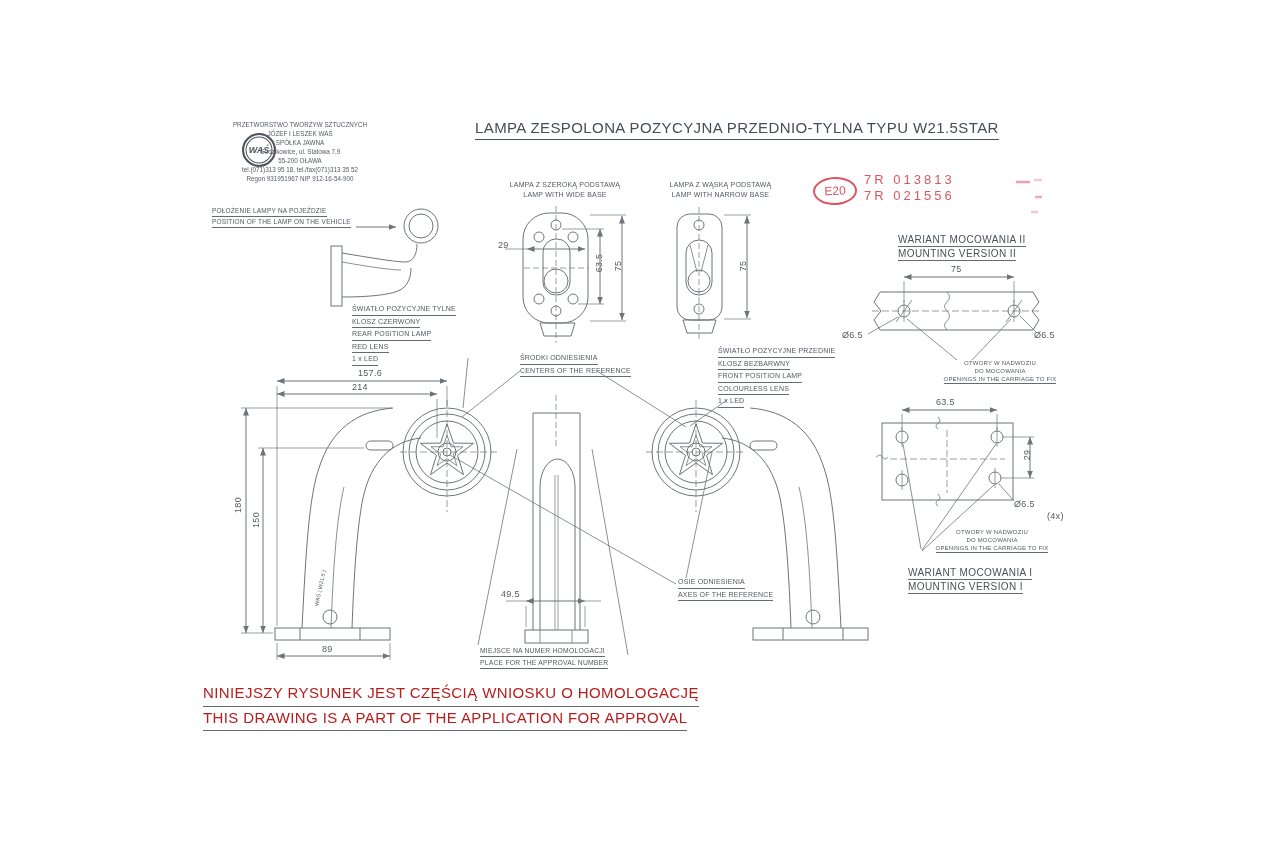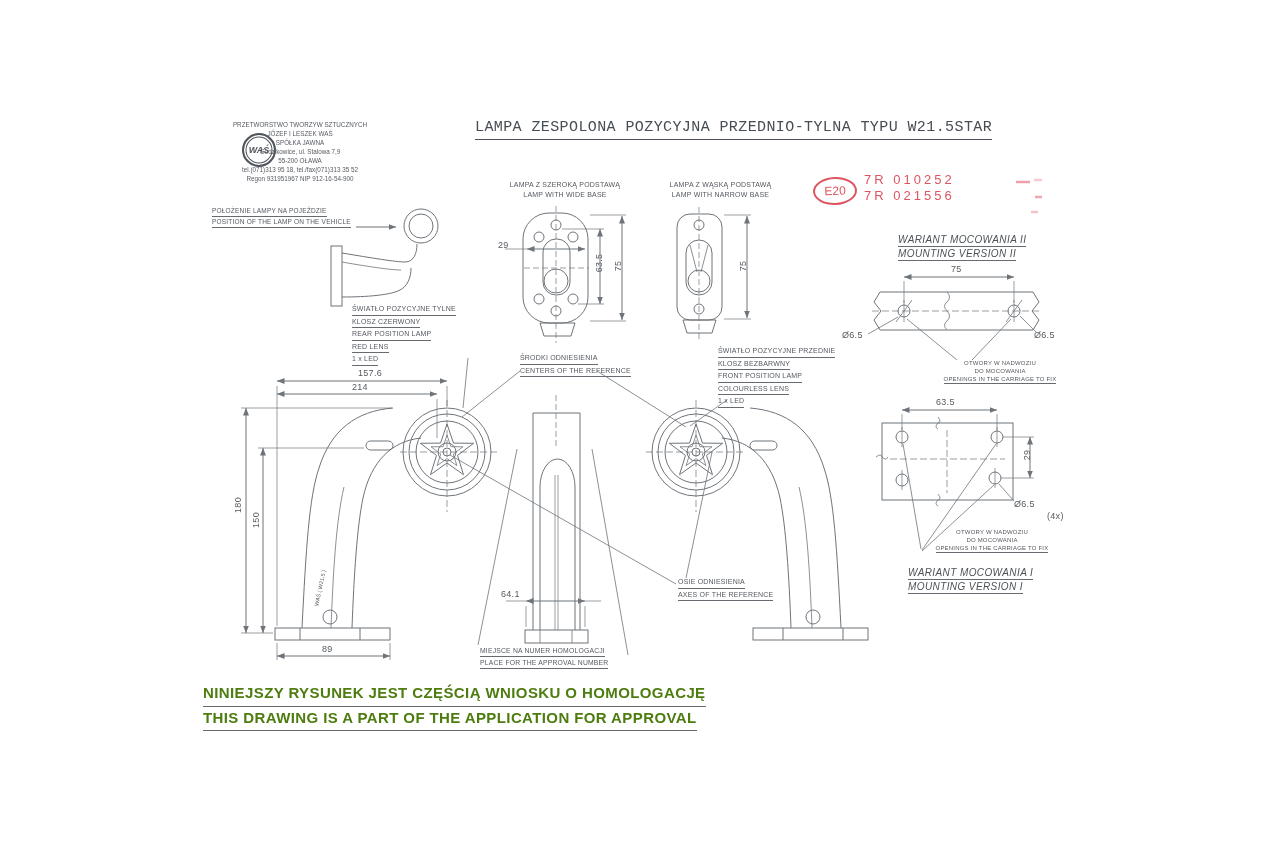--- a/index.html
+++ b/index.html
@@ -8,22 +8,22 @@
   .abs{position:absolute;white-space:nowrap;}
   .u{border-bottom:1px solid #666b71;display:inline-block;line-height:inherit;}
   .lbl{font-size:7px;line-height:11.5px;letter-spacing:.2px;color:#54595f;}
   .sm{font-size:6.3px;line-height:9px;color:#565b61;}
   .dim{font-size:9px;color:#565b60;letter-spacing:.3px;}
   .rot{transform:rotate(-90deg);transform-origin:center;}
   .center{text-align:center;}
   .title{font-size:15px;line-height:21px;color:#474d54;letter-spacing:.4px;}
   .title .u{border-bottom-width:1.4px;border-color:#4b5158;padding-bottom:1px;}
   .mtitle{font-size:10px;line-height:13px;color:#4b5157;letter-spacing:.4px;}
-  .mtitle .u{border-bottom-width:1.2px;font-style:italic;}
-  .foot{font-size:15px;line-height:22.5px;color:#4d7c0f;letter-spacing:.4px;font-weight:bold;}
+  .mtitle .u{border-bottom-width:1.2px;}
+  .foot{font-size:15px;line-height:22.5px;color:#b91c1c;letter-spacing:.4px;}
   .foot .u{border-bottom-width:1.4px;padding-bottom:1px;}
   .notes{font-size:8px;line-height:12px;color:#53585e;}
   .stampnum{font-size:13px;letter-spacing:3px;color:#dd5560;line-height:16px;}
   .emark{border:2px solid #dd5560;border-radius:50%;width:40px;height:24px;
          display:flex;align-items:center;justify-content:center;
          font-size:12px;color:#dd5560;transform:rotate(-2deg);}
   .logo{width:30px;height:30px;border:2px solid #4f555b;border-radius:50%;
         display:flex;align-items:center;justify-content:center;
         font-size:9px;font-weight:bold;font-style:italic;color:#4f555b;
         box-shadow:inset 0 0 0 1.5px #fff, inset 0 0 0 2.5px #4f555b;}
@@ -193,29 +193,29 @@
   <div class="abs sm center" style="left:222px;top:120px;width:156px;">
     <span>PRZETWORSTWO TWORZYW SZTUCZNYCH</span><br>
     <span>JÓZEF I LESZEK WAŚ</span><br>
     <span>SPÓŁKA JAWNA</span><br>
     <span>Godzikowice, ul. Stalowa 7,9</span><br>
     <span>55-200  OŁAWA</span><br>
     <span>tel.(071)313 95 18, tel./fax(071)313 35 52</span><br>
     <span>Regon 931951967 NIP 912-16-54-900</span>
   </div>
 
-  <div class="abs title" style="left:475px;top:117px;font-family:Liberation Mono, monospace;">
+  <div class="abs title" style="left:475px;top:117px;">
     <span class="u">LAMPA ZESPOLONA POZYCYJNA PRZEDNIO-TYLNA  TYPU W21.5STAR</span><br>
   </div>
 
   <div class="abs emark" style="left:813px;top:177px;">
     <span>E20</span>
   </div>
   <div class="abs stampnum" style="left:864px;top:172px;">
-    <span>7R  010252</span><br>
+    <span>7R  013813</span><br>
     <span>7R  021556</span>
   </div>
 
   <div class="abs lbl center" style="left:490px;top:180px;width:150px;line-height:10px;">
     <span>LAMPA Z SZEROKĄ PODSTAWĄ</span><br>
     <span>LAMP WITH WIDE BASE</span>
   </div>
   <div class="abs lbl center" style="left:648px;top:180px;width:145px;line-height:10px;">
     <span>LAMPA Z WĄSKĄ PODSTAWĄ</span><br>
     <span>LAMP WITH NARROW BASE</span>
@@ -279,21 +279,21 @@
 
   <div class="abs" style="left:290px;top:585px;font-size:5.5px;color:#5a5f65;transform:rotate(-78deg);transform-origin:center;width:60px;text-align:center;">
     <span>WAŚ ( W21.5 )</span>
   </div>
 
   <div class="abs dim" style="left:358px;top:368px;text-align:right;">157.6</div>
   <div class="abs dim" style="left:352px;top:382px;">214</div>
   <div class="abs dim rot" style="left:230px;top:500px;">180</div>
   <div class="abs dim rot" style="left:248px;top:515px;">150</div>
   <div class="abs dim" style="left:322px;top:644px;">89</div>
-  <div class="abs dim" style="left:501px;top:589px;">64.1</div>
+  <div class="abs dim" style="left:501px;top:589px;">49.5</div>
   <div class="abs dim" style="left:498px;top:240px;">29</div>
   <div class="abs dim rot" style="left:590px;top:258px;">63.5</div>
   <div class="abs dim rot" style="left:613px;top:261px;">75</div>
   <div class="abs dim rot" style="left:738px;top:261px;">75</div>
   <div class="abs dim" style="left:951px;top:264px;">75</div>
   <div class="abs dim" style="left:842px;top:330px;">Ø6.5</div>
   <div class="abs dim" style="left:1034px;top:330px;">Ø6.5</div>
   <div class="abs dim" style="left:936px;top:397px;">63.5</div>
   <div class="abs dim rot" style="left:1022px;top:450px;">29</div>
   <div class="abs dim" style="left:1014px;top:499px;">Ø6.5</div>

